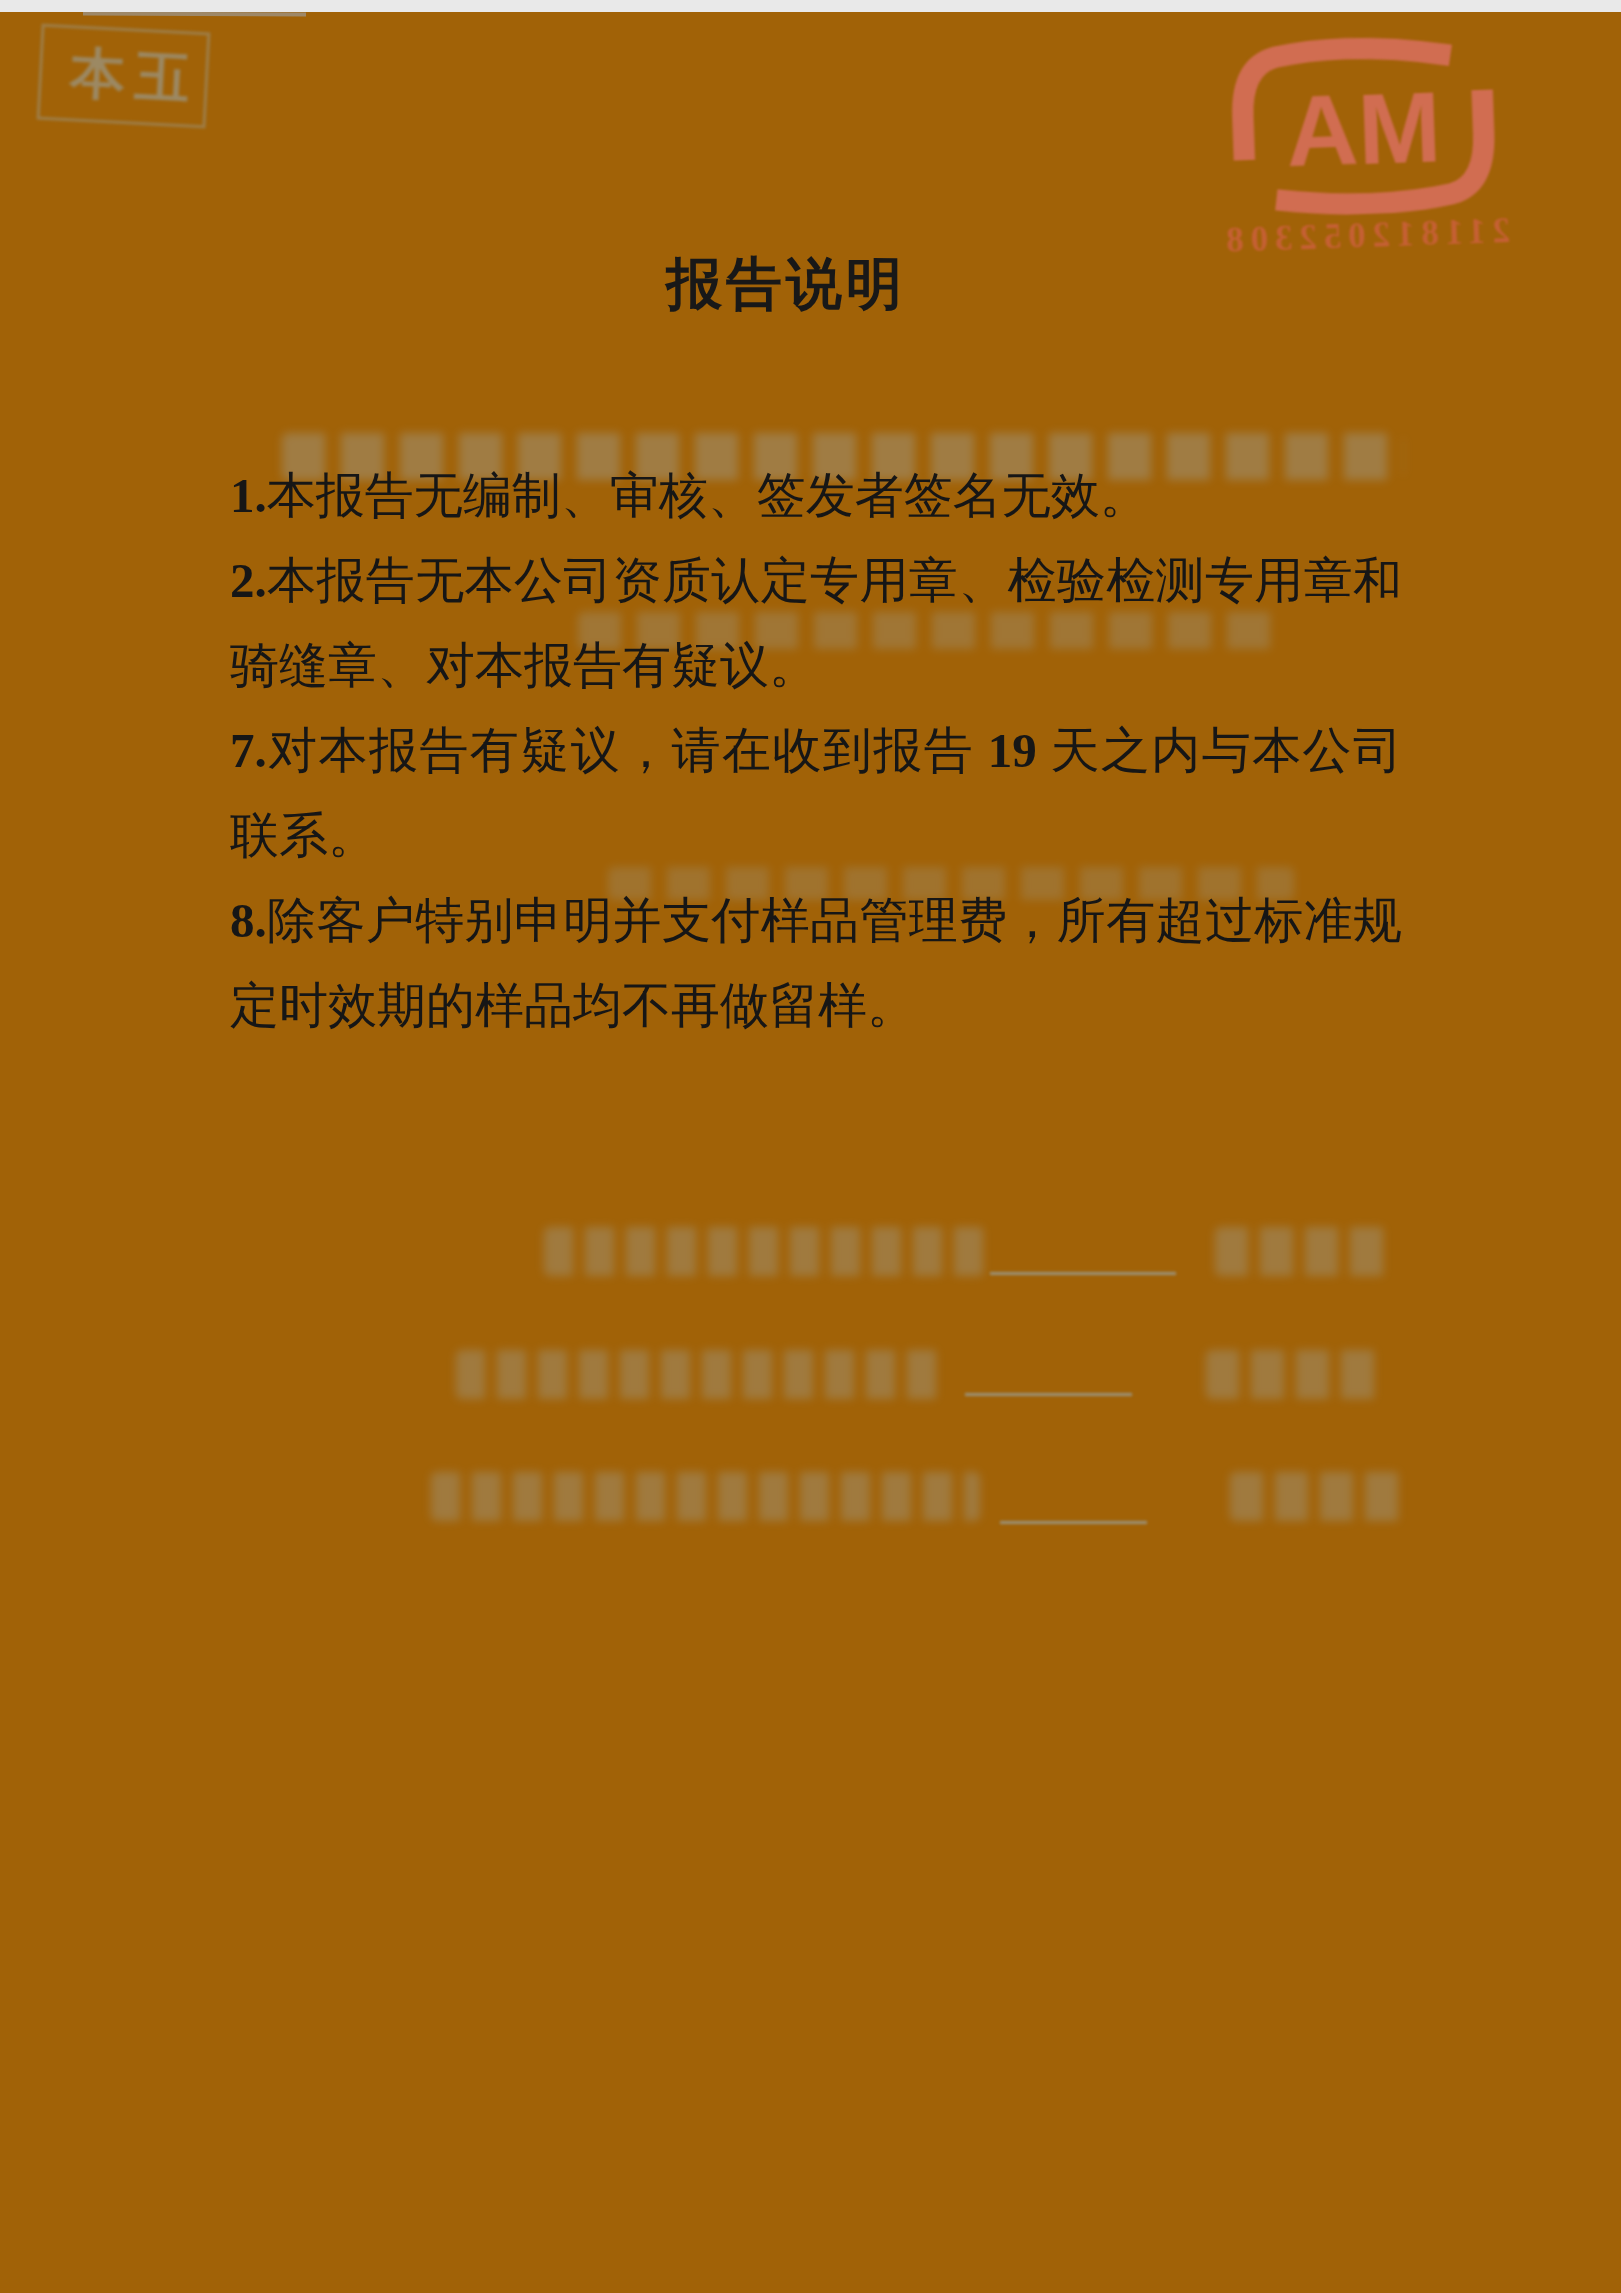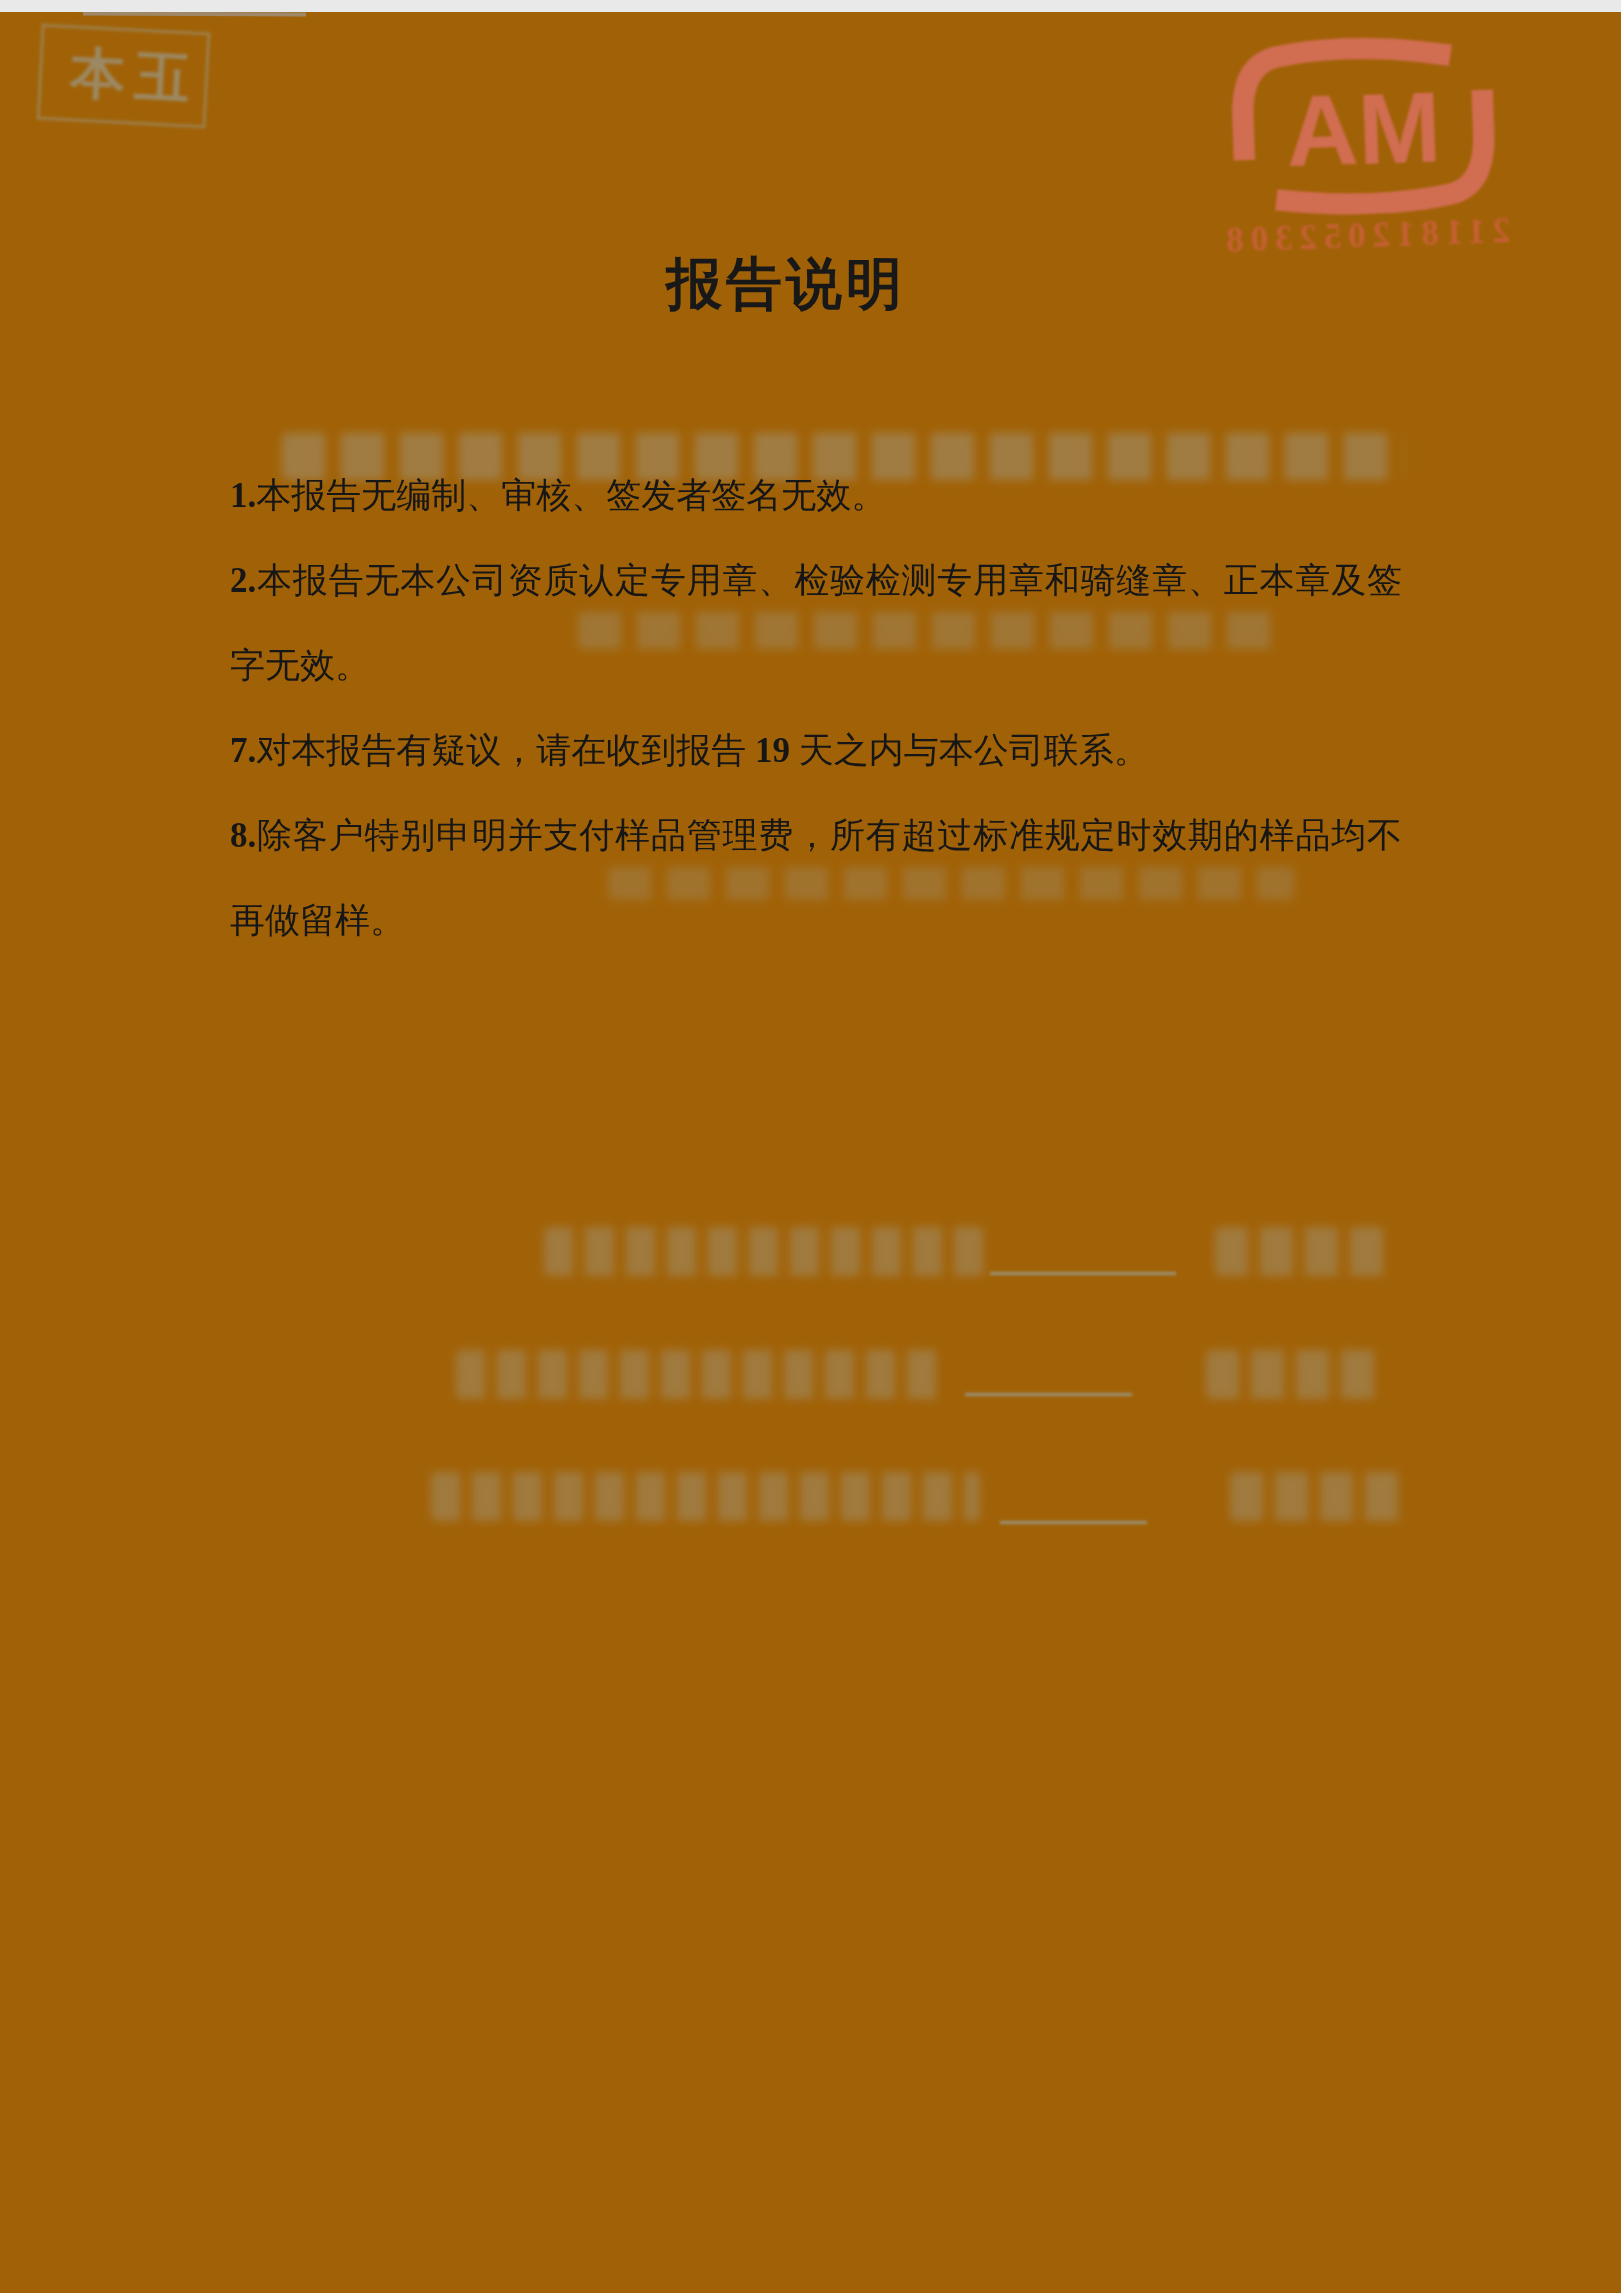--- a/index.html
+++ b/index.html
@@ -52,21 +52,21 @@
   .title{
     position:absolute;left:0;top:235px;width:1621px;margin:0;
     text-align:center;
     font-size:56px;font-weight:bold;letter-spacing:3.9px;
     transform:translateX(-24.5px);
     color:#181818;
   }
   
   .body-block{
     position:absolute;left:230px;top:441px;width:1172px;
-    font-size:35px;line-height:85px;
+    font-size:49px;line-height:85px;
     text-align:justify;
   }
   .body-block p{margin:0;}
   .body-block b.n{font-weight:bold;}
   
   .contact{
     position:absolute;left:600px;top:1526px;width:882px;
     font-size:37px;font-weight:bold;line-height:88px;
   }
   .contact p{margin:0;white-space:nowrap;}
@@ -143,20 +143,20 @@
     <span class="rtext"></span>
   </div>
   <div class="bt-sig s3">
     <span class="blobs"></span>
     <span class="line"></span>
     <span class="rtext"></span>
   </div>
 
   <div class="body-block">
     <p class="li"><b class="n">1.</b><span>本报告无编制、审核、签发者签名无效。</span></p>
-    <p class="li"><b class="n">2.</b><span>本报告无本公司资质认定专用章、检验检测专用章和骑缝章、正本章及签字无效。</span></p>
+    <p class="li"><b class="n">2.</b><span>本报告无本公司资质认定专用章、检验检测专用章和骑缝章、对本报告有疑议。</span></p>
     <p class="li"><b class="n">7.</b><span>对本报告有疑议，请在收到报告 </span><b>19</b><span> 天之内与本公司联系。</span></p>
     <p class="li"><b class="n">8.</b><span>除客户特别申明并支付样品管理费，所有超过标准规定时效期的样品均不再做留样。</span></p>
   </div>
 
 
 </div>
 
 
 </body></html>

